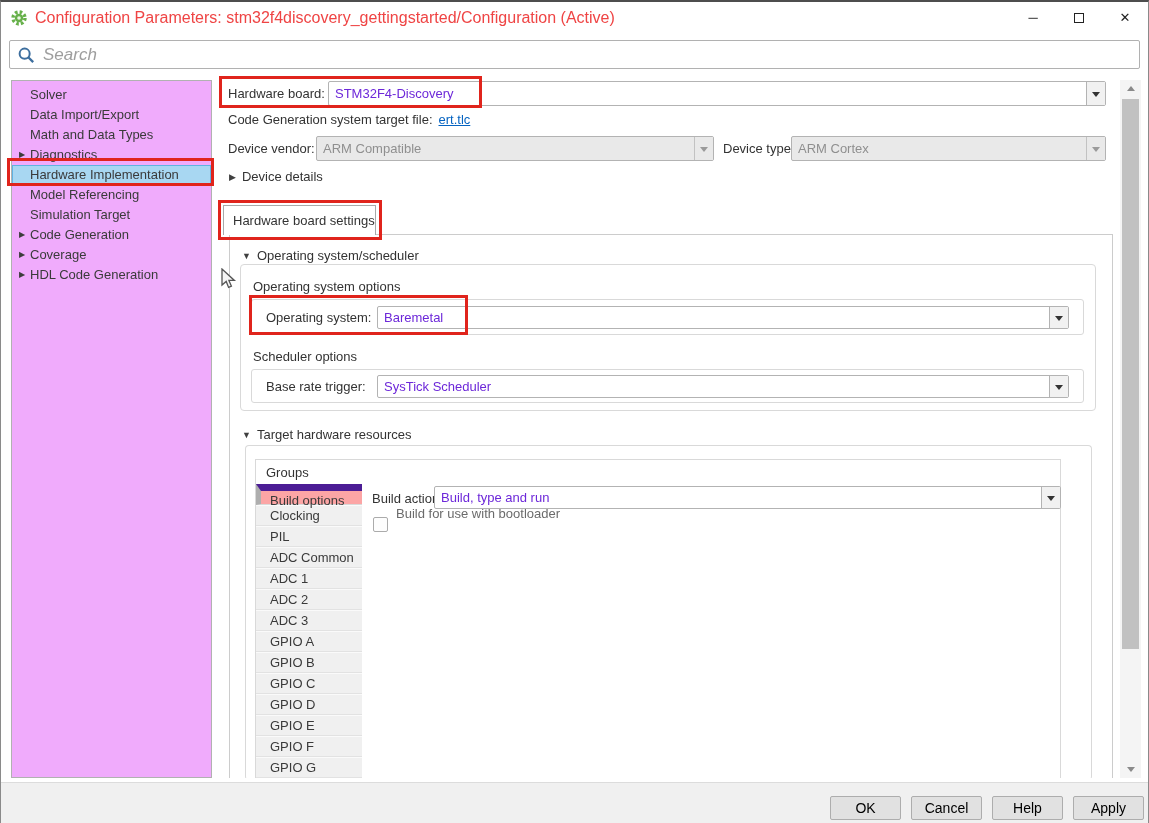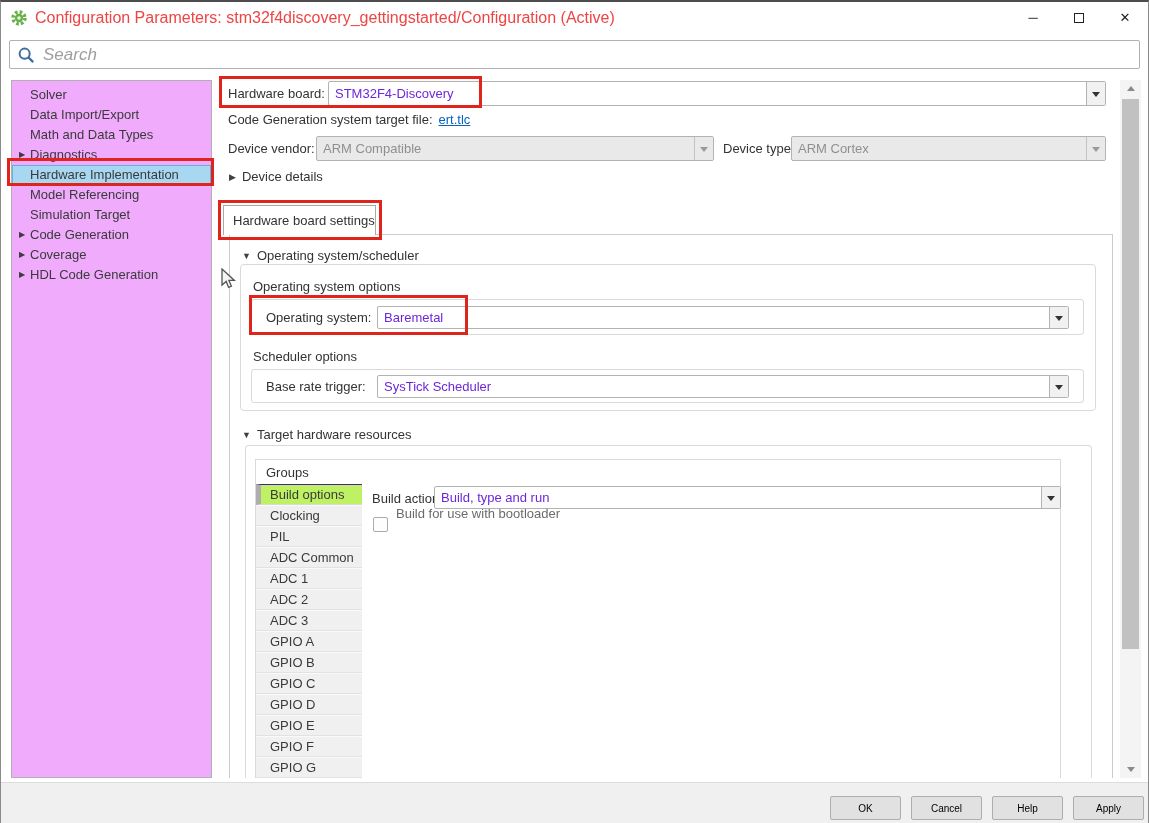--- a/index.html
+++ b/index.html
@@ -45,35 +45,35 @@
   .tab-box { position:absolute; left:222px; top:203px; width:153px; height:30px; background:#fff; border:1px solid #a9a9a9; border-bottom:none; display:flex; align-items:center; padding-left:9px; z-index:2; }
   .pane { position:absolute; left:228px; top:232px; width:884px; height:544px; border:1px solid #cccccc; border-bottom:none; overflow:hidden; background:#fff; }
   .panel { position:absolute; border:1px solid #d9d9d9; border-radius:4px; background:#fff; }
   .groupbox { position:absolute; border:1px solid #d9d9d9; border-radius:3px; background:#fff; }
   .glabel { position:absolute; color:#333; white-space:nowrap; }
 
   
   .groups-inner { position:absolute; left:9px; top:13px; width:806px; height:321px; border:1px solid #d9d9d9; background:#fff; }
   .grp-list { position:absolute; left:0; top:24px; width:106px; }
   .grp-item { height:21px; line-height:20px; padding-left:14px; background:#f0f0f0; border-bottom:1px solid #e2e2e2; border-top:1px solid #fafafa; color:#3a3a3a; cursor:default; white-space:nowrap; }
-  .grp-item.selected { background:#bef264; border-top:1px solid #4c1d95; border-bottom:1px solid #d9d9d9; border-left:5px solid #aeaeae; padding-left:9px; }
+  .grp-item.selected { background:#fca5a5; border-top:7px solid #4c1d95; border-bottom:1px solid #d9d9d9; border-left:5px solid #aeaeae; padding-left:9px; }
 
   .checkbox { position:absolute; width:15px; height:15px; border:1px solid #ababab; background:#fdfdfd; border-radius:2px; }
 
   
   .scrollbar { position:absolute; left:1119px; top:78px; width:21px; height:698px; background:#f4f4f4; }
   .scroll-arrow { position:absolute; left:0; width:21px; height:17px; display:flex; align-items:center; justify-content:center; }
   .scroll-arrow i { display:block; width:0; height:0; border:4px solid transparent; }
   .scroll-arrow.up { top:0; } .scroll-arrow.up i { border-bottom:5px solid #8a8a8a; margin-bottom:4px; }
   .scroll-arrow.down { bottom:0; } .scroll-arrow.down i { border-top:5px solid #8a8a8a; margin-top:4px; }
   .scroll-thumb { position:absolute; left:2px; top:19px; width:17px; height:550px; background:#c1c1c1; }
 
   
   .footer { position:absolute; left:0; top:780px; width:100%; height:43px; background:#f0f0f0; border-top:1px solid #dcdcdc; }
-  .fbtn { position:absolute; top:13px; width:71px; height:24px; background:#e1e1e1; border:1px solid #adadad; border-radius:2px; font-family:"Liberation Sans",sans-serif; font-size:10px; color:#000; }
+  .fbtn { position:absolute; top:13px; width:71px; height:24px; background:#e1e1e1; border:1px solid #adadad; border-radius:2px; font-family:"Liberation Sans",sans-serif; font-size:14px; color:#000; }
 
   
   .annot { position:absolute; border:3px solid var(--annot); z-index:9; pointer-events:none; }
   .cursor { position:absolute; z-index:10; pointer-events:none; }
 </style>
 </head>
 <body>
 
 <div id="win">
 

